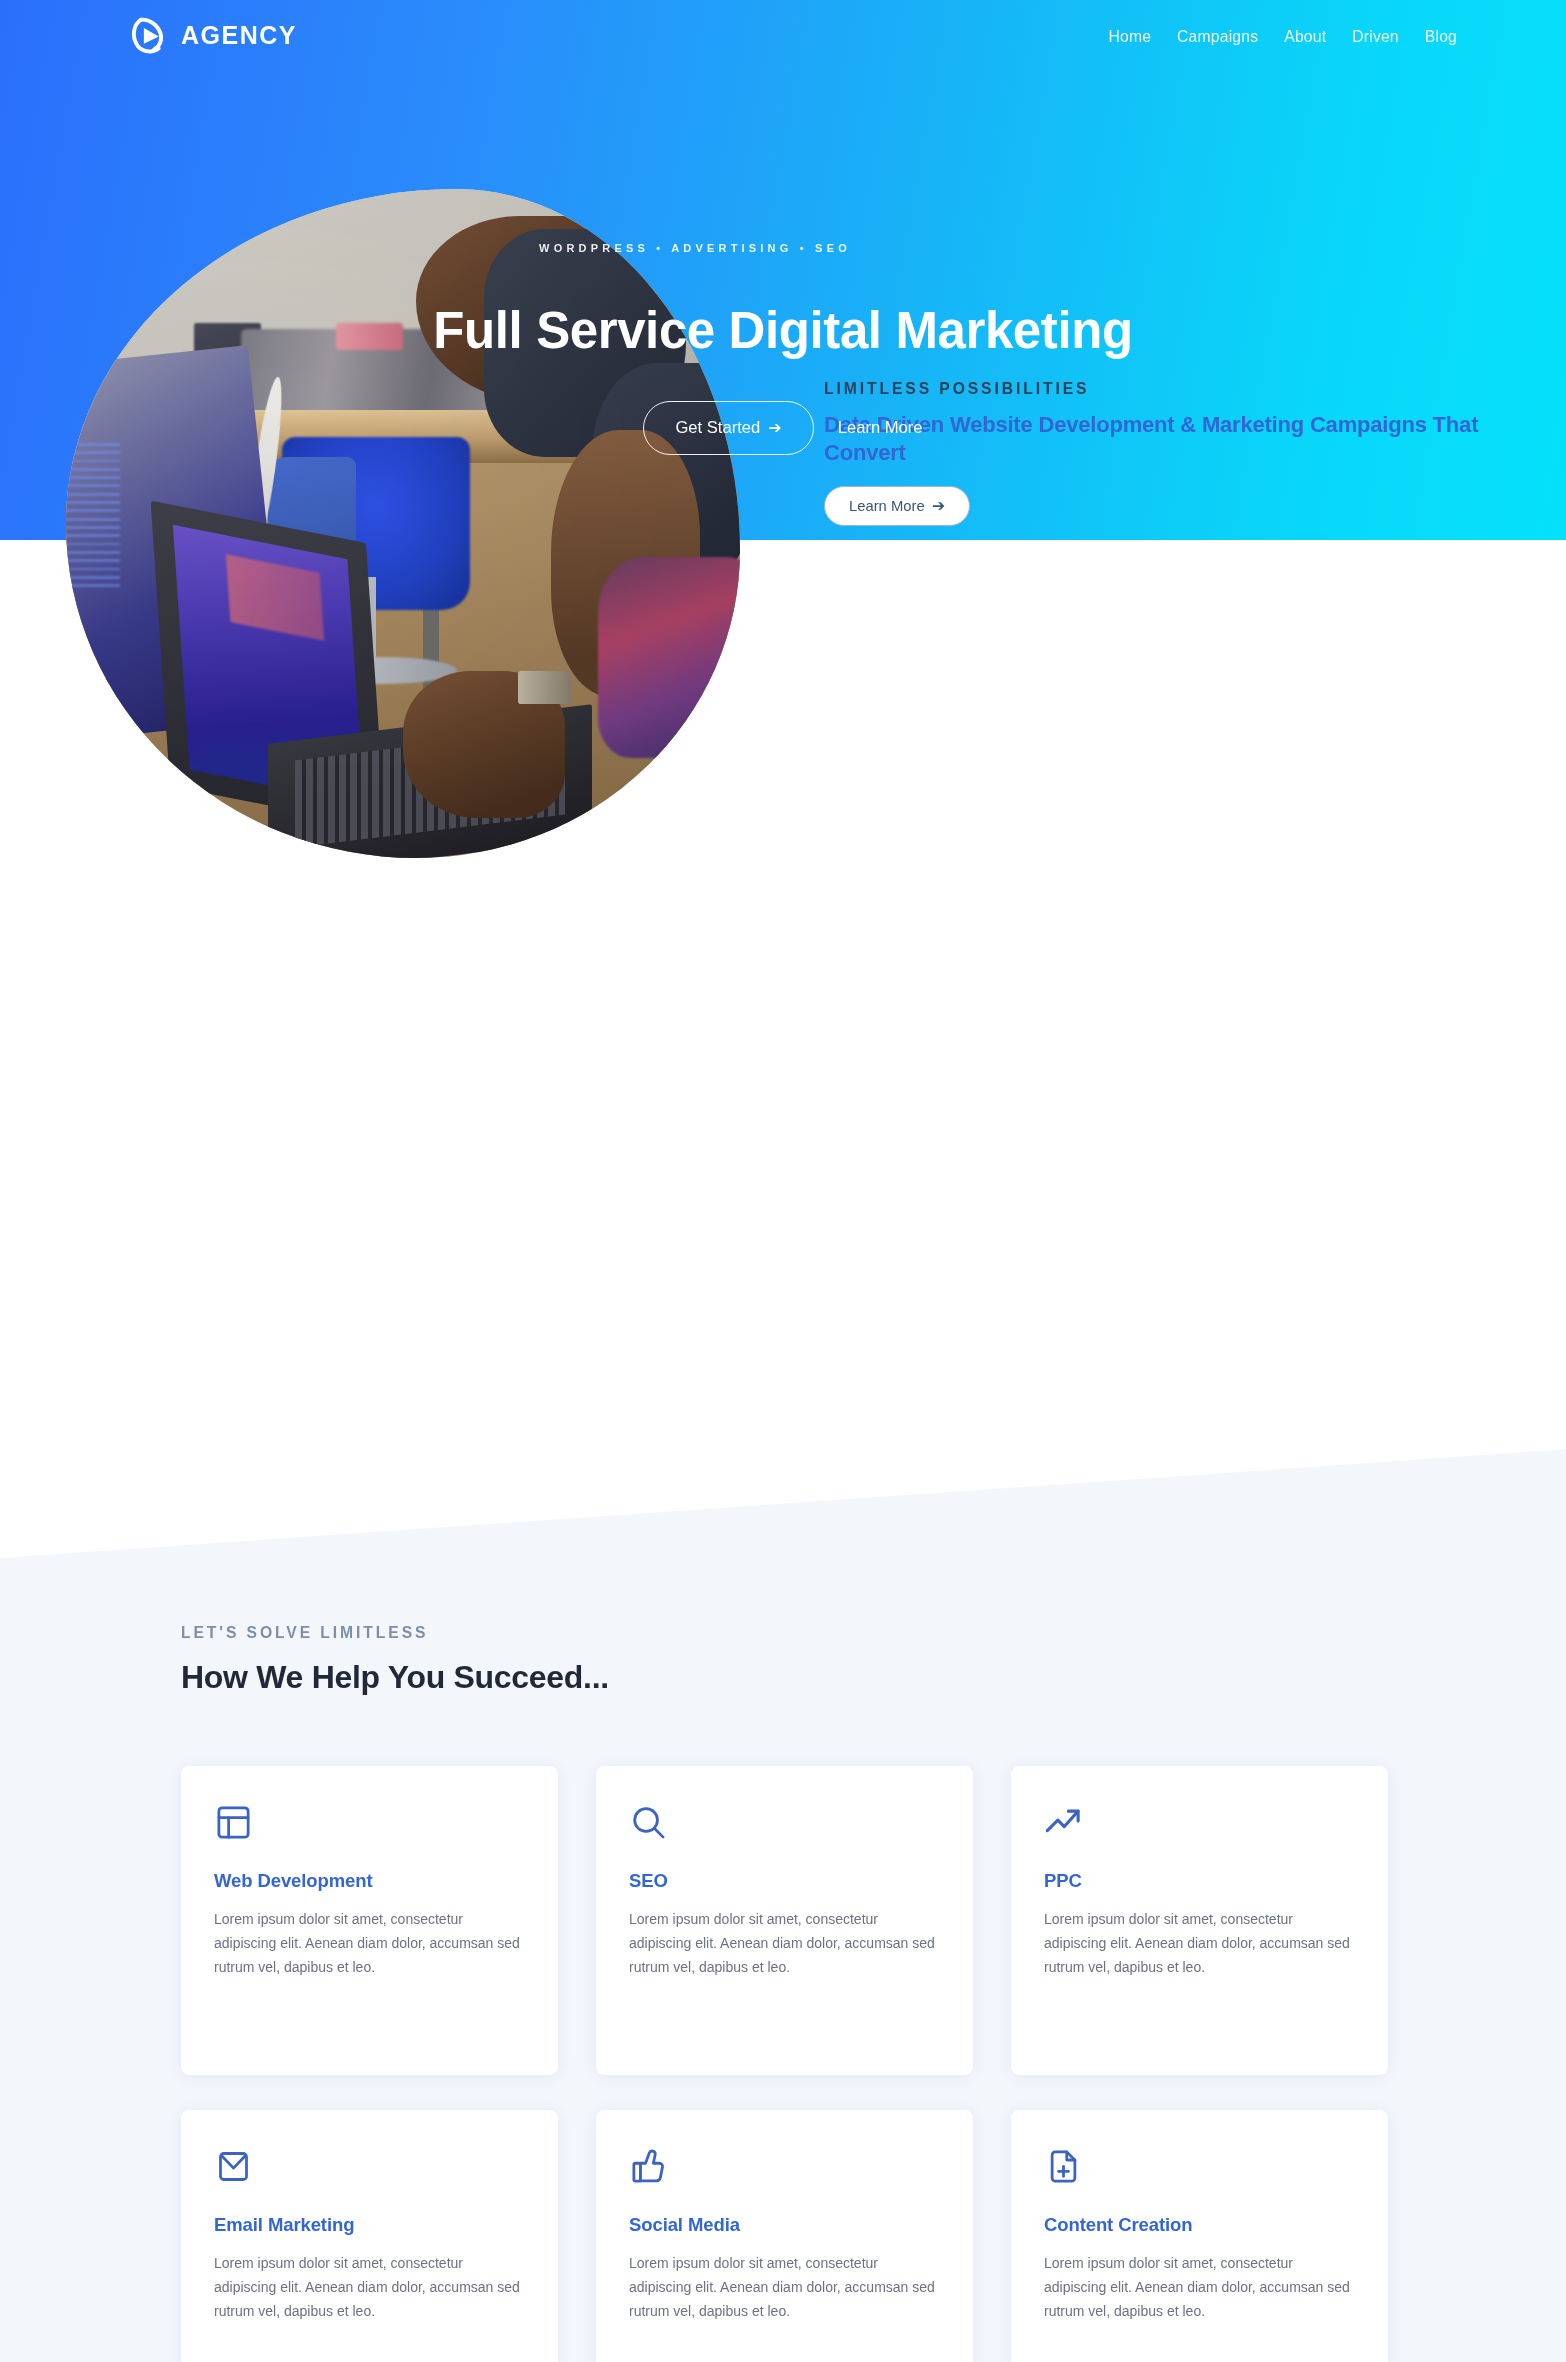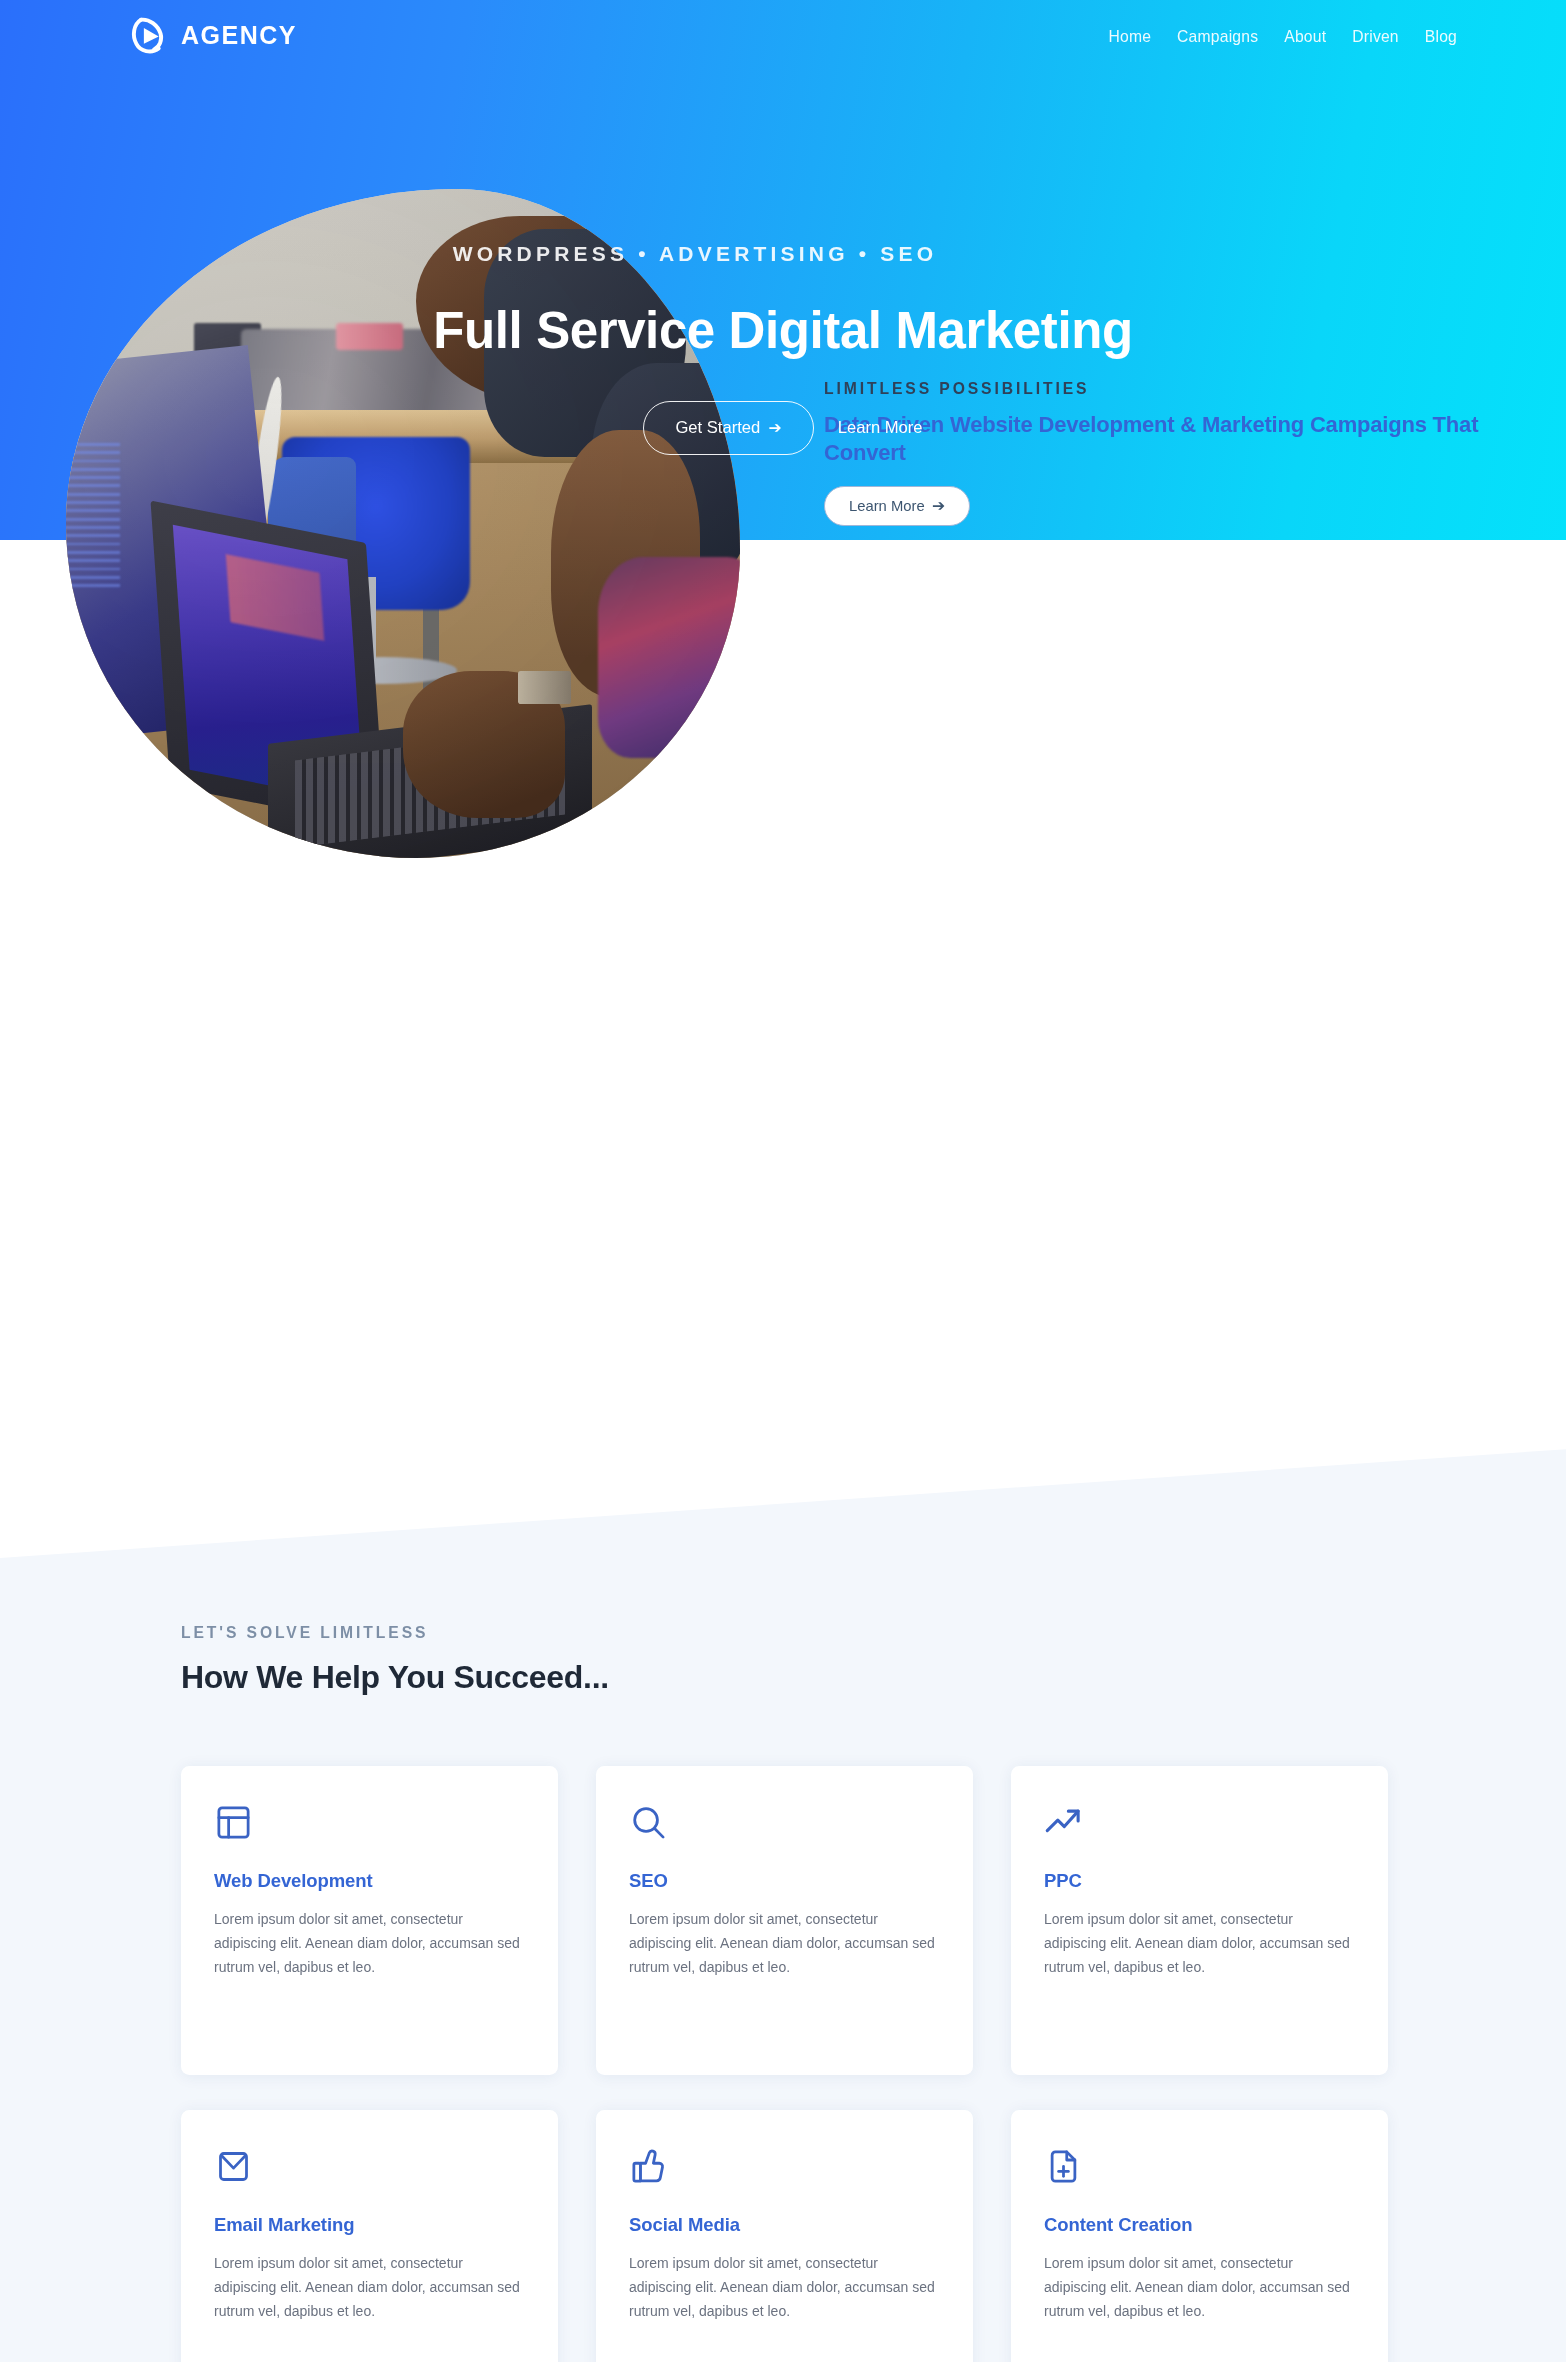--- a/index.html
+++ b/index.html
@@ -90,21 +90,21 @@
     z-index: 5;
     text-align: center;
   }
 
   .hero-eyebrow {
     position: absolute;
     top: 242px;
     left: 0;
     width: 1390px;
     color: rgba(255,255,255,0.90);
-    font-size: 21px;
+    font-size: 11px;
     font-weight: bold;
     letter-spacing: 4.2px;
   }
 
   .hero-title {
     position: absolute;
     top: 301px;
     left: 0;
     width: 1566px;
     color: #ffffff;

